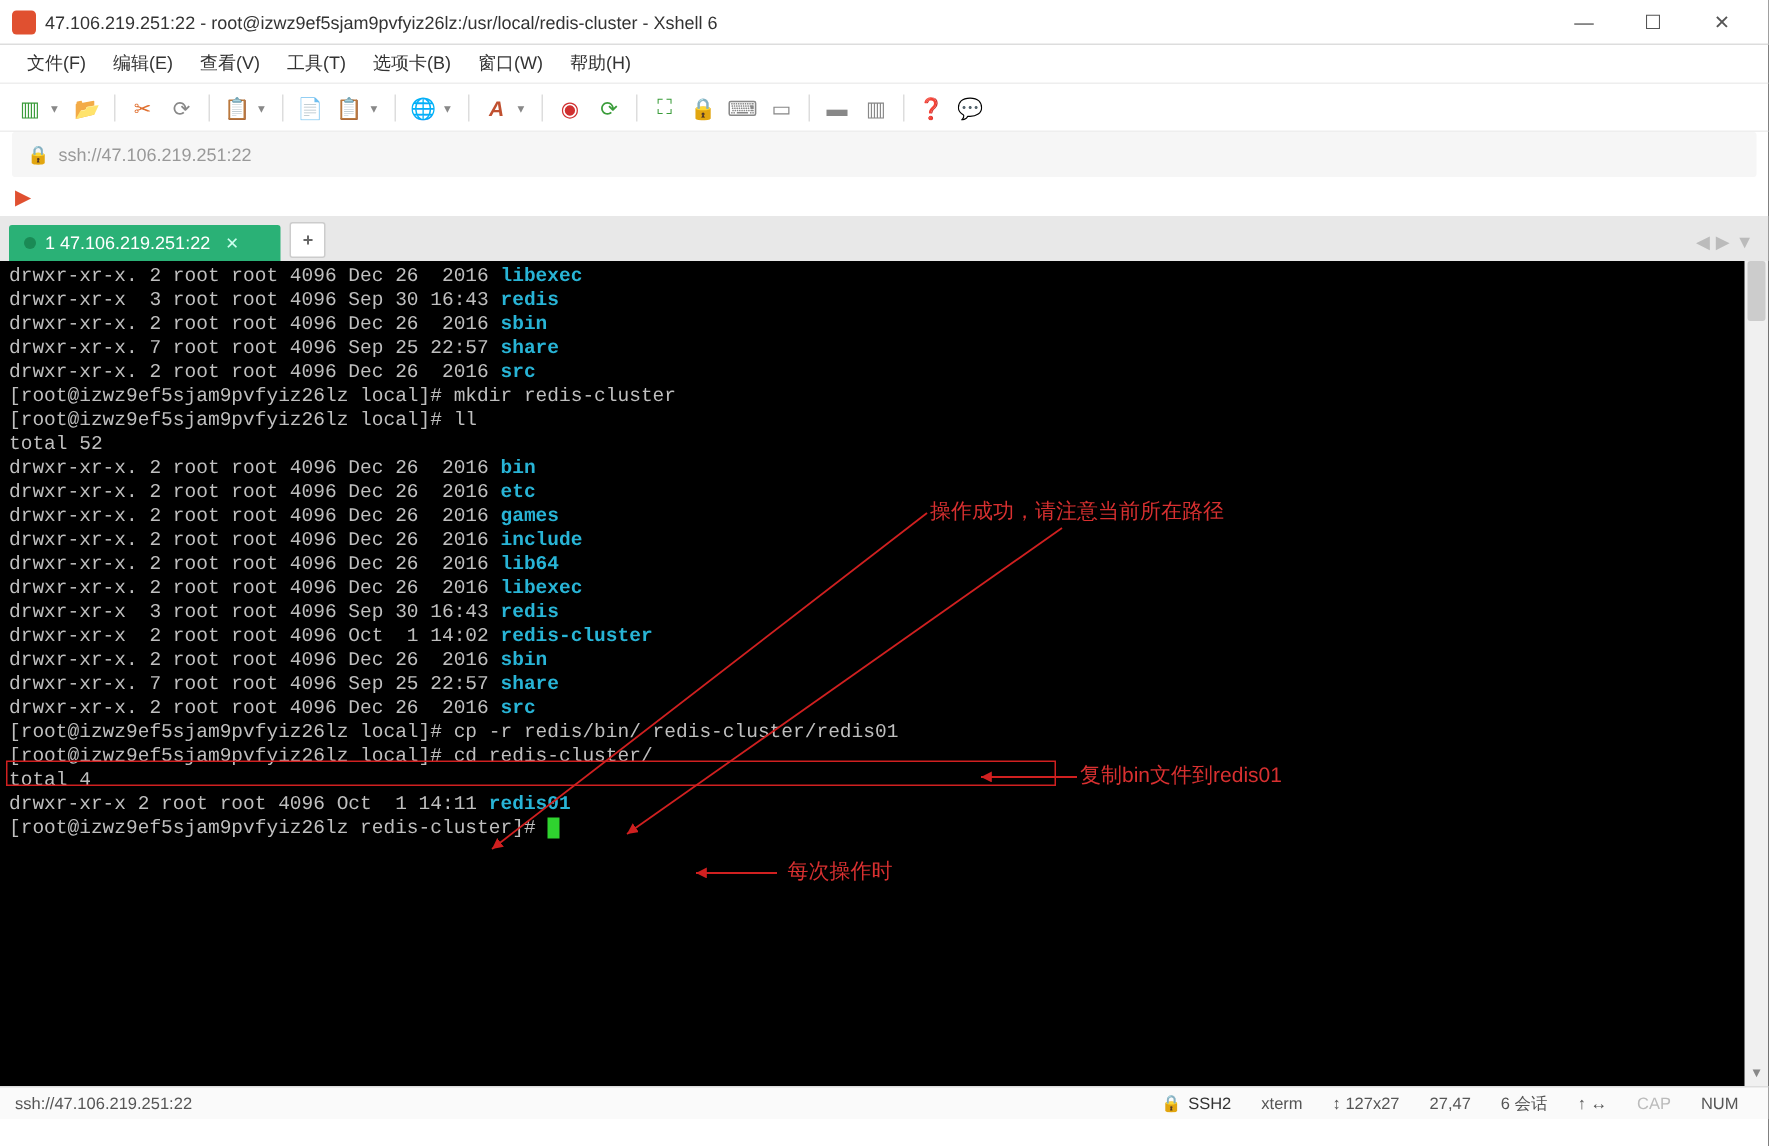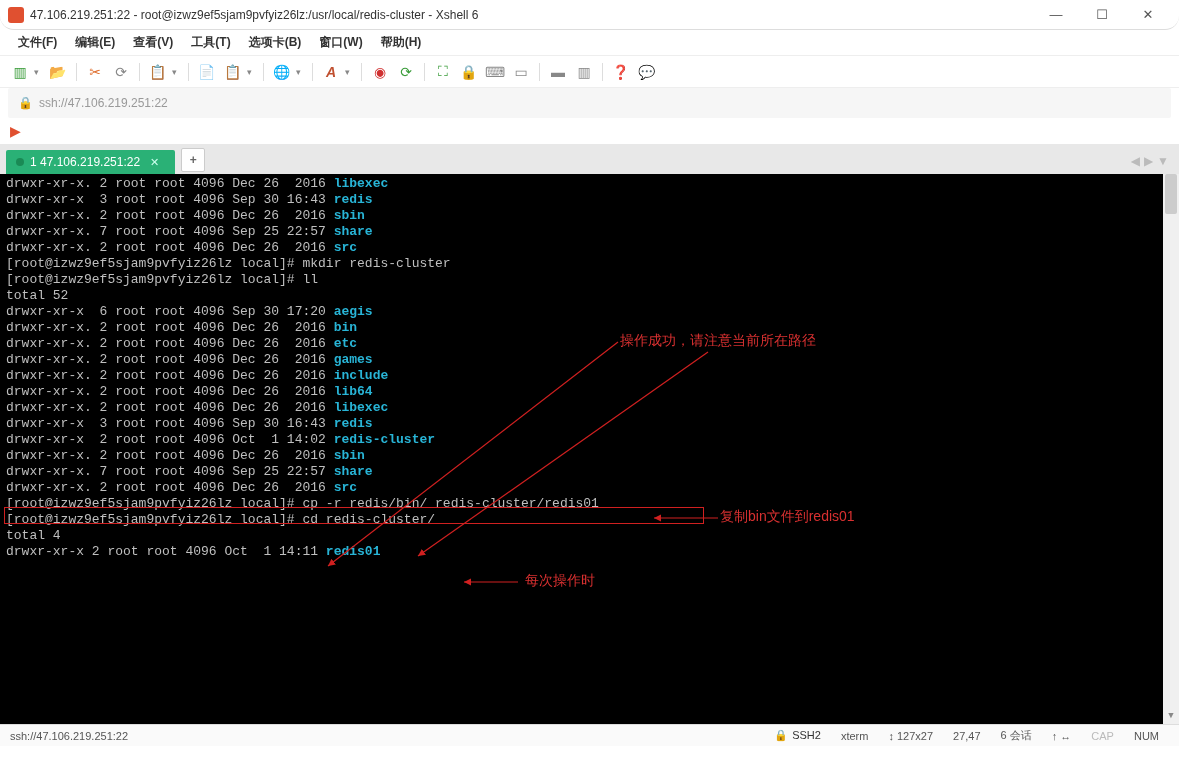--- a/index.html
+++ b/index.html
@@ -1,34 +1,34 @@
 <!DOCTYPE html>
 <html><head>
 <meta charset="utf-8">
 <style>
 * { margin:0; padding:0; box-sizing:border-box; }
 body { font-family:"Microsoft YaHei","Segoe UI",Tahoma,sans-serif; font-size:12px; background:#fff; width:1179px; height:764px; overflow:hidden; position:relative; }
-.titlebar { height:30px; background:#fff; border-bottom:1px solid #ddd; display:flex; align-items:center; padding:0 8px;border-radius:14px; }
+.titlebar { height:30px; background:#fff; border-bottom:1px solid #ddd; display:flex; align-items:center; padding:0 8px; }
 .titlebar .appicon { width:16px; height:16px; background:#e05030; border-radius:3px; margin-right:6px; }
 .titlebar .title { flex:1; color:#333; font-size:12px; }
 .winbtn { display:flex; gap:0; }
 .winbtn span { width:46px; height:30px; display:flex; align-items:center; justify-content:center; color:#555; font-size:13px; }
 .menubar { height:26px; display:flex; align-items:center; padding:0 10px; gap:2px; border-bottom:1px solid #eee; }
-.menubar span { padding:3px 8px; color:#333; font-size:12px;font-weight:bold; }
+.menubar span { padding:3px 8px; color:#333; font-size:12px; }
 .toolbar { height:32px; display:flex; align-items:center; padding:0 8px; gap:2px; border-bottom:1px solid #eee; }
 .tbbtn { width:24px; height:24px; display:flex; align-items:center; justify-content:center; border-radius:2px; font-size:14px; }
 .tbsep { width:1px; height:18px; background:#ddd; margin:0 4px; }
 .tbdrop { width:10px; color:#888; font-size:9px; }
 .addrbar { height:30px; display:flex; align-items:center; padding:0 10px; background:#f6f6f6; margin:0 8px; border-radius:2px; }
 .addrbar .lock { color:#c0a050; margin-right:6px; }
 .addrbar .addr { color:#999; }
 .tipbar { height:26px; display:flex; align-items:center; padding:0 10px; color:#888; }
 .tipbar .flag { color:#e05030; margin-right:6px; font-size:14px; }
 .tabbar { height:30px; background:#e8e8e8; display:flex; align-items:flex-end; padding-left:6px; position:relative; }
-.tab { background:#2ab176; color:#fff; padding:5px 16px 5px 10px; border-radius:2px 2px 0 0; display:flex; align-items:center; gap:6px; font-size:12px; }
+.tab { background:#2ab176; color:#fff; padding:5px 28px 5px 10px; border-radius:2px 2px 0 0; display:flex; align-items:center; gap:6px; font-size:12px; }
 .tab .dot { width:8px; height:8px; background:#1a8a55; border-radius:50%; }
 .tab .x { color:#cfe; font-size:11px; margin-left:4px; }
 .addtab { width:24px; height:24px; background:#fff; border:1px solid #ccc; display:flex; align-items:center; justify-content:center; margin-left:6px; margin-bottom:2px; color:#666; font-weight:bold; border-radius:2px; }
 .tabbar .navarrows { position:absolute; right:10px; bottom:6px; color:#bbb; display:flex; gap:4px; font-size:12px; }
 .terminal { position:relative; background:#000; color:#bfbfbf; font-family:"Consolas","Courier New",monospace; font-size:13px; line-height:16px; height:550px; overflow:hidden; padding:2px 6px; }
 .terminal .scrollbar { position:absolute; right:0; top:0; bottom:0; width:16px; background:#f0f0f0; }
 .terminal .scrollbar .thumb { position:absolute; left:2px; right:2px; top:0; height:40px; background:#ccc; border-radius:2px; }
 .terminal .scrollbar .arrup { position:absolute; left:0; right:0; top:0; height:16px; display:flex; align-items:center; justify-content:center; color:#888; font-size:9px; }
 .terminal .scrollbar .arrdn { position:absolute; left:0; right:0; bottom:0; height:16px; display:flex; align-items:center; justify-content:center; color:#888; font-size:9px; }
 .tline { white-space:pre; }
@@ -127,36 +127,36 @@
 
 <div class="terminal">
   <div class="tline"><span>drwxr-xr-x. 2 root root 4096 Dec 26  2016 </span><span class="cyan">libexec</span></div>
   <div class="tline"><span>drwxr-xr-x  3 root root 4096 Sep 30 16:43 </span><span class="cyan">redis</span></div>
   <div class="tline"><span>drwxr-xr-x. 2 root root 4096 Dec 26  2016 </span><span class="cyan">sbin</span></div>
   <div class="tline"><span>drwxr-xr-x. 7 root root 4096 Sep 25 22:57 </span><span class="cyan">share</span></div>
   <div class="tline"><span>drwxr-xr-x. 2 root root 4096 Dec 26  2016 </span><span class="cyan">src</span></div>
   <div class="tline"><span>[root@izwz9ef5sjam9pvfyiz26lz local]# mkdir redis-cluster</span></div>
   <div class="tline"><span>[root@izwz9ef5sjam9pvfyiz26lz local]# ll</span></div>
   <div class="tline"><span>total 52</span></div>
-  <div class="tline"><span>drwxr-xr-x  6 root root 4096 Sep 30 17:20 </span><span class="cyan">aegis</span></div>
   <div class="tline"><span>drwxr-xr-x. 2 root root 4096 Dec 26  2016 </span><span class="cyan">bin</span></div>
   <div class="tline"><span>drwxr-xr-x. 2 root root 4096 Dec 26  2016 </span><span class="cyan">etc</span></div>
   <div class="tline"><span>drwxr-xr-x. 2 root root 4096 Dec 26  2016 </span><span class="cyan">games</span></div>
   <div class="tline"><span>drwxr-xr-x. 2 root root 4096 Dec 26  2016 </span><span class="cyan">include</span></div>
   <div class="tline"><span>drwxr-xr-x. 2 root root 4096 Dec 26  2016 </span><span class="cyan">lib64</span></div>
   <div class="tline"><span>drwxr-xr-x. 2 root root 4096 Dec 26  2016 </span><span class="cyan">libexec</span></div>
   <div class="tline"><span>drwxr-xr-x  3 root root 4096 Sep 30 16:43 </span><span class="cyan">redis</span></div>
   <div class="tline"><span>drwxr-xr-x  2 root root 4096 Oct  1 14:02 </span><span class="cyan">redis-cluster</span></div>
   <div class="tline"><span>drwxr-xr-x. 2 root root 4096 Dec 26  2016 </span><span class="cyan">sbin</span></div>
   <div class="tline"><span>drwxr-xr-x. 7 root root 4096 Sep 25 22:57 </span><span class="cyan">share</span></div>
   <div class="tline"><span>drwxr-xr-x. 2 root root 4096 Dec 26  2016 </span><span class="cyan">src</span></div>
   <div class="tline"><span>[root@izwz9ef5sjam9pvfyiz26lz local]# cp -r redis/bin/ redis-cluster/redis01</span></div>
   <div class="tline"><span>[root@izwz9ef5sjam9pvfyiz26lz local]# cd redis-cluster/</span></div>
   <div class="tline"><span>total 4</span></div>
   <div class="tline"><span>drwxr-xr-x 2 root root 4096 Oct  1 14:11 </span><span class="cyan">redis01</span></div>
+  <div class="tline"><span>[root@izwz9ef5sjam9pvfyiz26lz redis-cluster]# </span><span class="cursor"></span></div>
 
   <div class="hlbox" style="left:4px; top:333px; width:700px; height:17px;"></div>
 
   <div class="ann" style="left:620px; top:158px;">操作成功，请注意当前所在路径</div>
   <div class="ann" style="left:720px; top:334px;">复制bin文件到redis01</div>
   <div class="ann" style="left:525px; top:398px;">每次操作时</div>
 
   <svg class="arrow" style="left:320px; top:160px; width:300px; height:240px;">
     <defs>
         <marker id="ah1" markerWidth="8" markerHeight="8" refX="6" refY="3" orient="auto">

